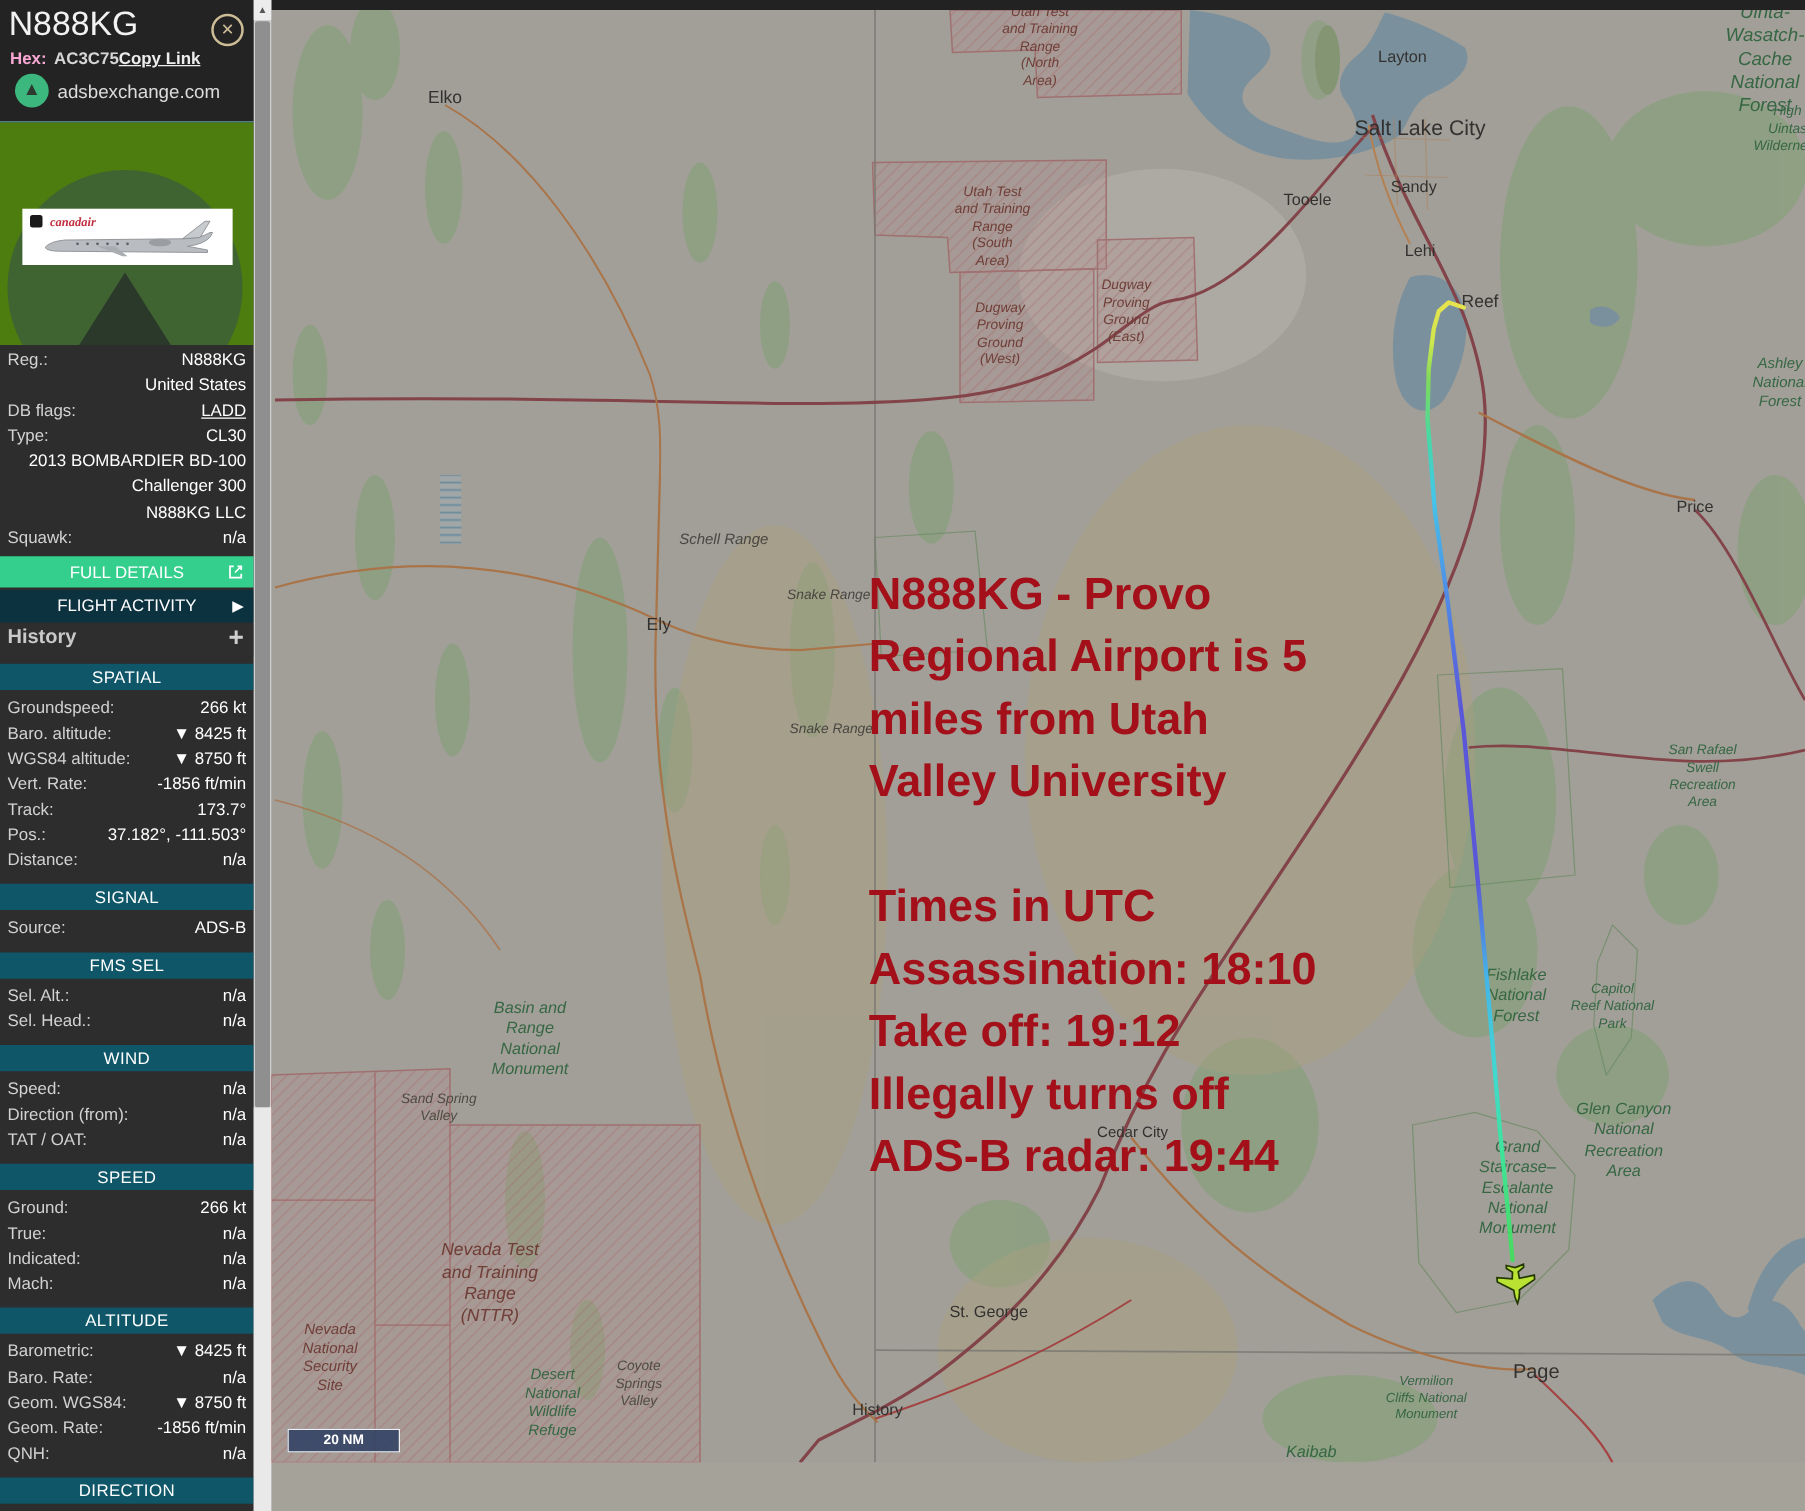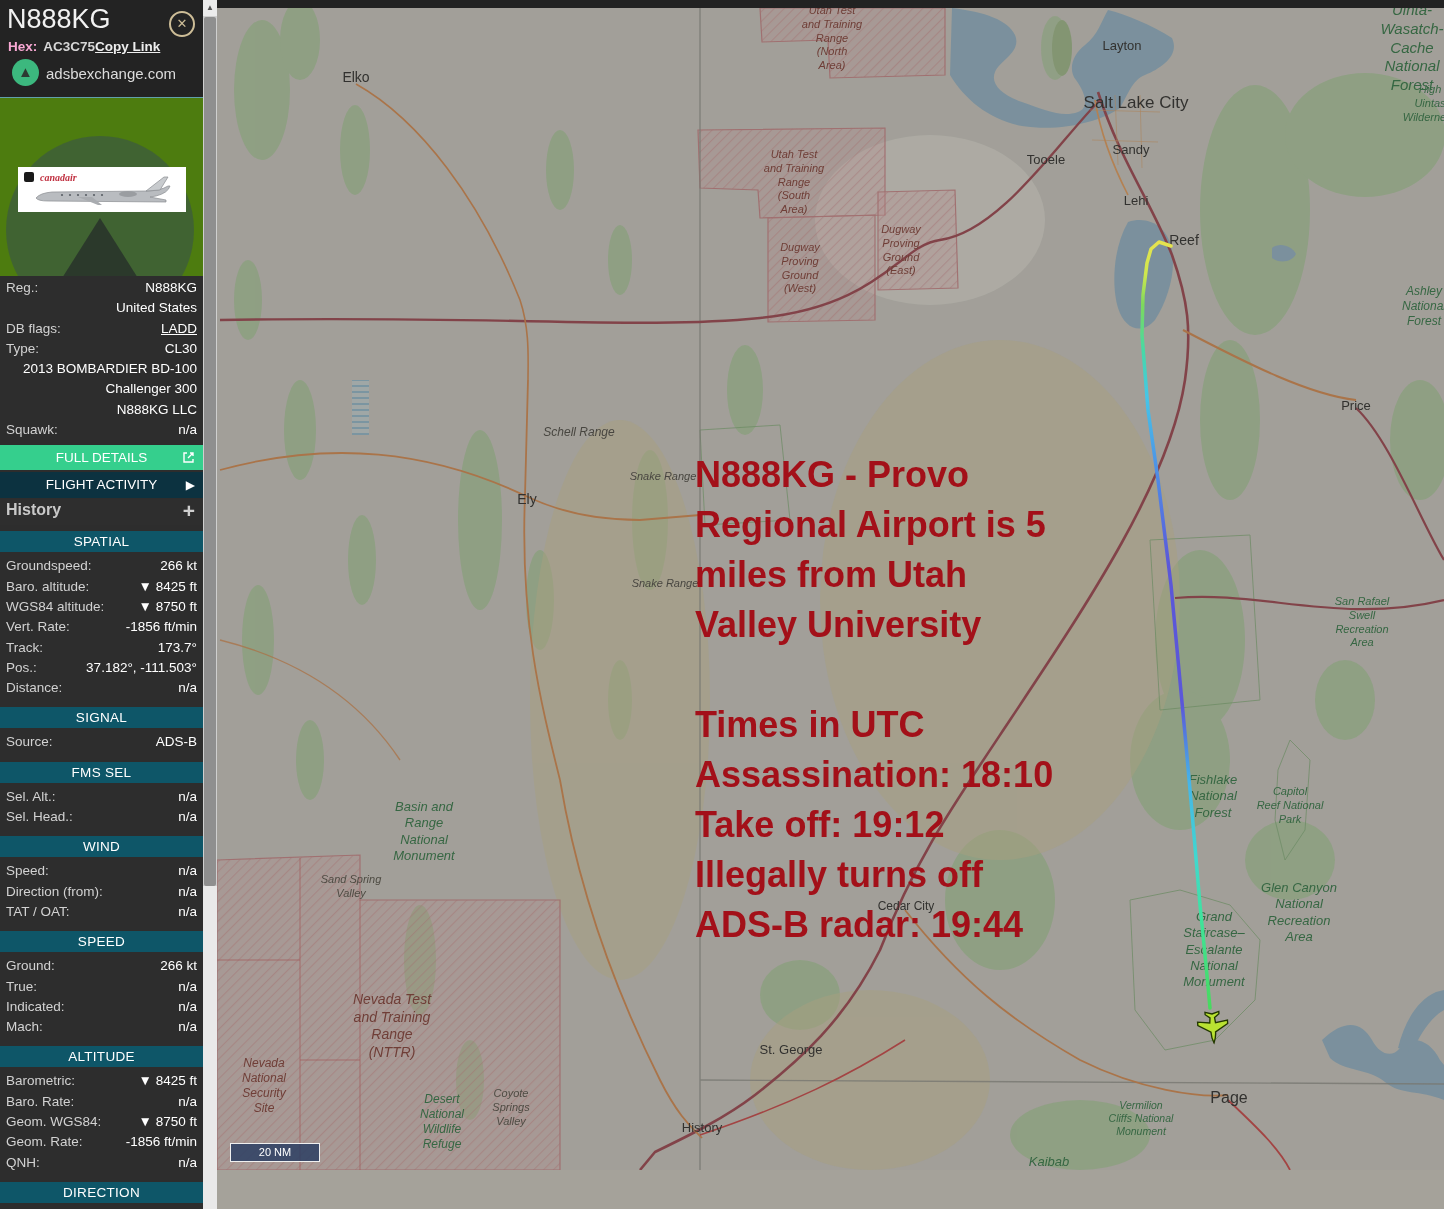--- a/index.html
+++ b/index.html
@@ -15,21 +15,21 @@
   .lab-forest{color:#3f7a4d;font-style:italic;}
   .lab-mil{color:#84493f;font-style:italic;text-align:center;}
   .lab-valley{color:#5c584d;font-style:italic;}
   .lab-range{color:#55524a;font-style:italic;}
   #dim{position:absolute;left:0;top:0;width:1444px;height:1170px;
        background:rgba(18,18,20,0.18);pointer-events:none;}
   #trackLayer{position:absolute;left:0;top:0;}
   #annotation{position:absolute;white-space:pre-line;font-weight:bold;pointer-events:none;}
   #scalebar{position:absolute;left:230px;top:1143px;width:90px;height:19px;
             background:rgba(44,62,99,0.85);border:1px solid #f0f0f0;box-sizing:border-box;
-            color:#fff;font-size:11px;font-weight:normal;text-align:center;line-height:17px;}
+            color:#fff;font-size:11px;font-weight:bold;text-align:center;line-height:17px;}
   .topstrip{position:absolute;left:217px;top:0;width:1227px;height:8px;background:#222;}
   
   #bottombar{position:absolute;left:217px;top:1170px;width:1227px;height:39px;background:#262626;}
   #bottombar .bb{position:absolute;top:6px;color:#e2e2e2;font-size:15px;}
   .bb-cut{position:absolute;background:#fff;height:7px;top:32px;}
   .bb-corner{position:absolute;left:0;top:0;width:11px;height:39px;background:#cfcfcf;}
   
   #sidebar{position:absolute;left:0;top:0;width:203px;height:1209px;background:#2d2d2d;
            color:#ddd;overflow:hidden;z-index:5;}
   #sb-head{position:relative;height:97px;background:#232323;border-bottom:1px solid #61a0ab;}

